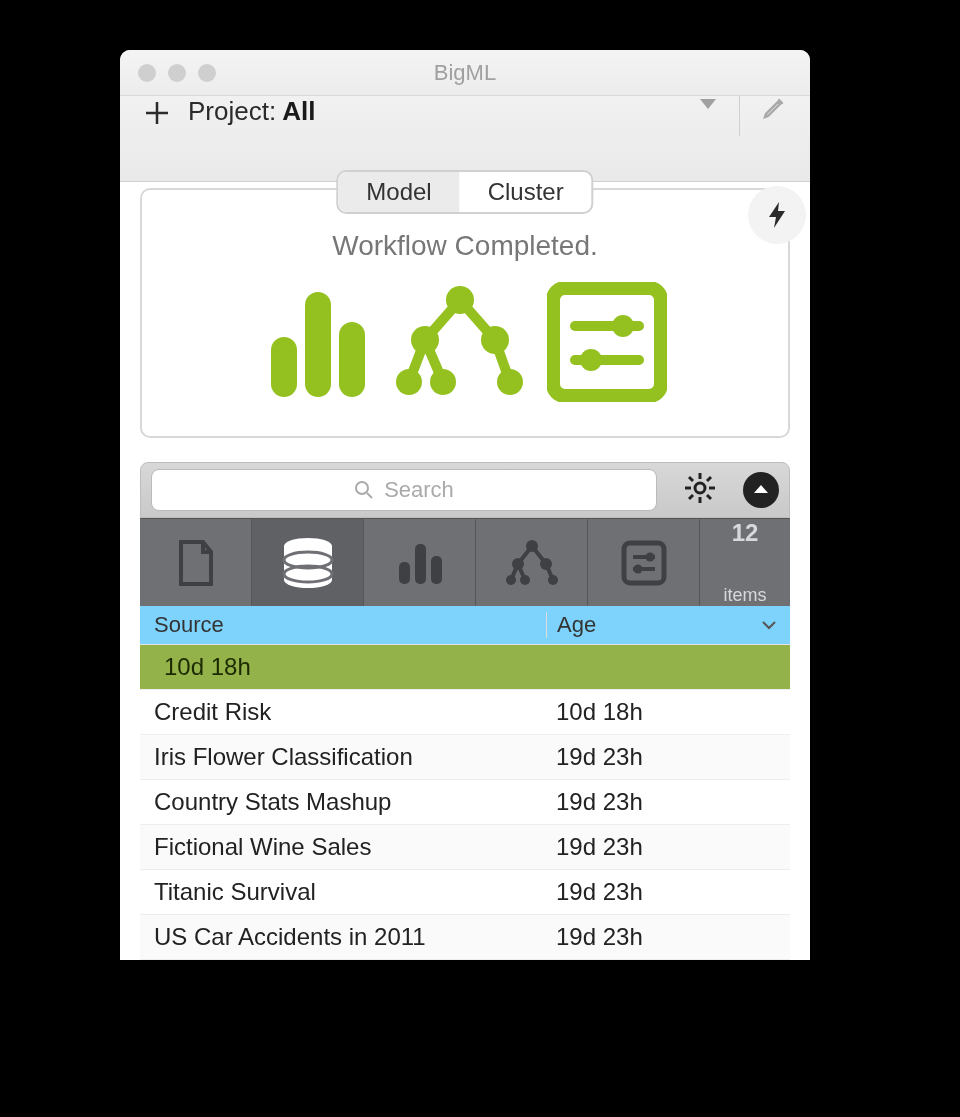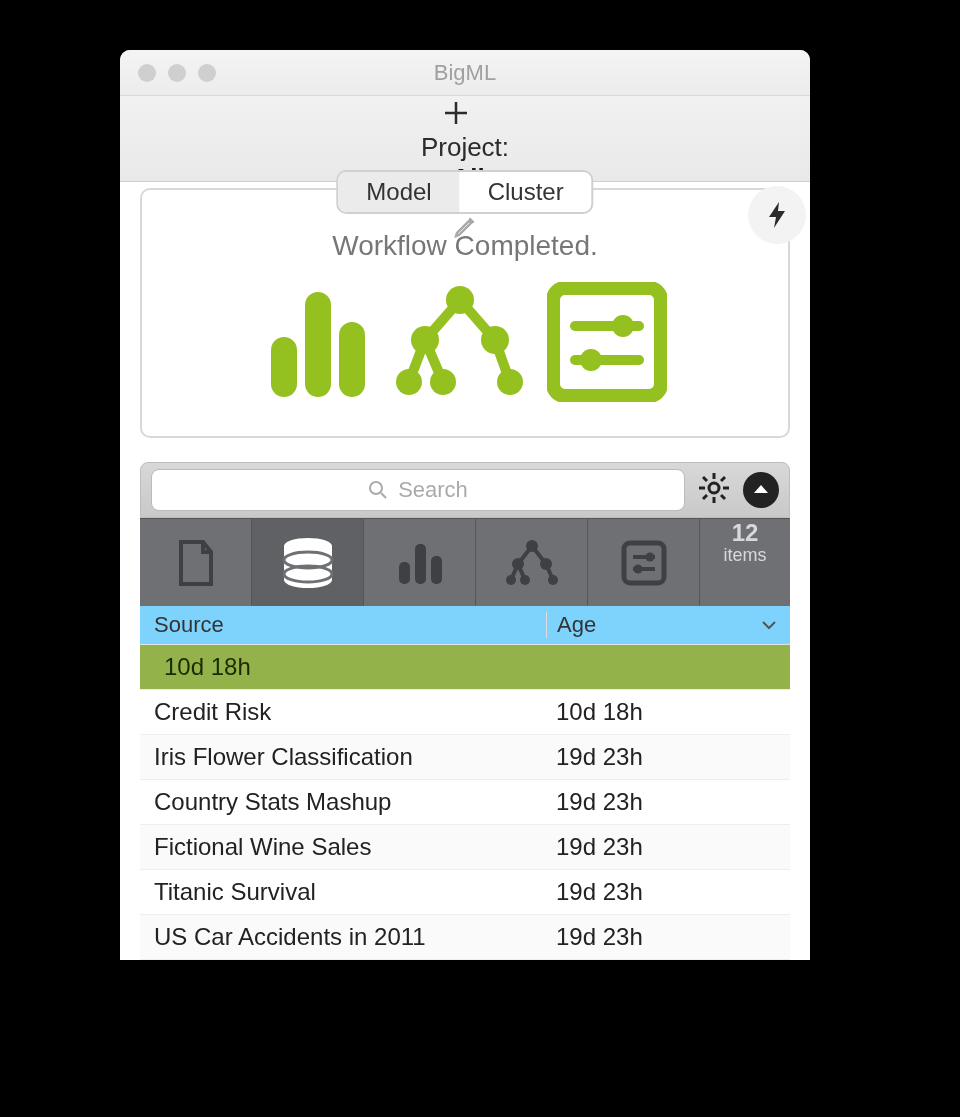--- a/index.html
+++ b/index.html
@@ -43,23 +43,21 @@
     text-align: center;
     font-size: 22px;
     color: #a0a0a0;
     pointer-events: none;
   }
   .toolbar {
     height: 86px;
     background: linear-gradient(#f1f1f1, #e9e9e9);
     border-bottom: 1px solid #cfcfcf;
     display: flex;
-    align-items: center;
     padding: 0 24px;
-    flex-direction: column;
   }
   .plus-btn {
     font-size: 36px;
     font-weight: 300;
     color: #2b2b2b;
     margin-right: 18px;
     line-height: 1;
   }
   .project-label {
     font-size: 26px;
@@ -134,21 +132,21 @@
   }
   .search-bar {
     margin-top: 24px;
     height: 56px;
     background: linear-gradient(#d8d8d8, #c9c9c9);
     border: 1px solid #bdbdbd;
     border-radius: 8px 8px 0 0;
     display: flex;
     align-items: center;
     padding: 6px 10px;
-    gap: 12px;
+    gap: 26px;
   }
   .search-field {
     flex: 1;
     height: 42px;
     background: #fff;
     border: 1px solid #bbb;
     border-radius: 8px;
     display: flex;
     align-items: center;
     justify-content: center;
@@ -180,21 +178,21 @@
     background: #5f6165;
     color: #fff;
   }
   .tab-row .count-cell {
     width: 90px;
     border-right: none;
     flex: none;
     display: flex;
     flex-direction: column;
     align-items: center;
-    justify-content: flex-start;
+    justify-content: space-between;
     color: #d7d8da;
   }
   .count-num { font-size: 24px; font-weight: 600; }
   .count-label { font-size: 18px; font-weight: 400; margin-top: -2px; }
   .table-header {
     display: flex;
     background: #7dd3fc;
     border-bottom: 1px solid #e3e3e3;
     font-size: 22px;
     color: #333;

